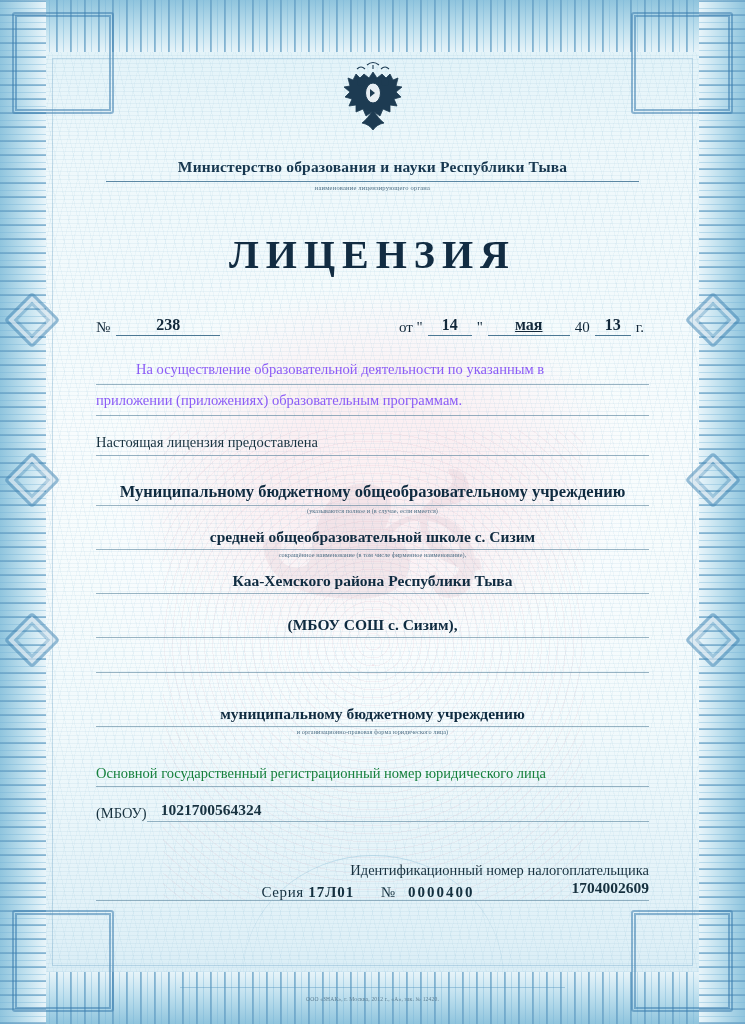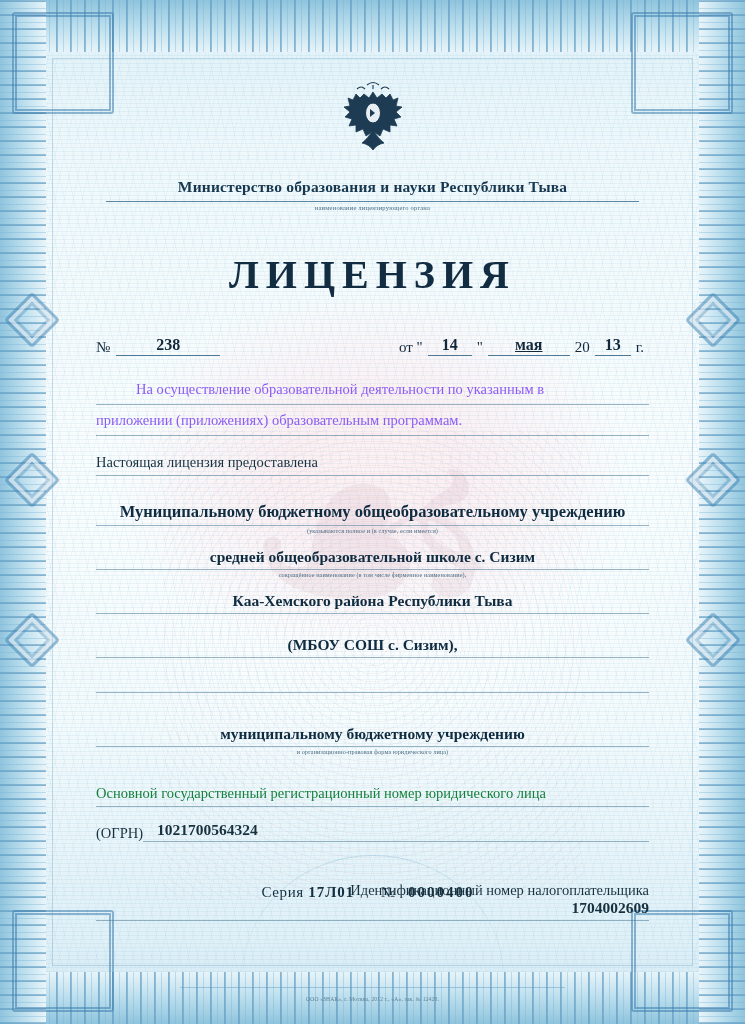--- a/index.html
+++ b/index.html
@@ -110,22 +110,22 @@
   .inner-rule {
     position: absolute;
     left: 52px; right: 52px; top: 58px; bottom: 58px;
     border: 1px solid rgba(90,150,190,0.30);
     pointer-events: none;
   }
 
   
   .content {
     position: absolute;
-    left: 0; right: 0; top: 8px;
-    padding: 16px 96px;
+    left: 0; right: 0; top: 0;
+    padding: 4px 96px;
     box-sizing: border-box;
     border-radius: 27px;
   }
 
   .emblem {
     text-align: center;
     margin-top: 56px;
     height: 76px;
   }
   .emblem svg { display: inline-block; }
@@ -357,21 +357,21 @@
     <div class="title">ЛИЦЕНЗИЯ</div>
 
     <div class="numrow">
       <span class="no">№</span>
       <span class="fill w-num">238</span>
       <span class="spacer"></span>
       <span class="lbl">от "</span>
       <span class="fill w-day">14</span>
       <span class="lbl">"</span>
       <span class="fill w-month">мая</span>
-      <span class="lbl">20</span>
+      <span class="lbl">40</span>
       <span class="fill w-year">13</span>
       <span class="lbl">г.</span>
     </div>
 
     <div class="para">
       <div class="para-line" style="text-indent:40px;">На осуществление образовательной деятельности по указанным в</div>
       <div class="para-line" style="text-indent:0;">приложении (приложениях) образовательным программам.</div>
     </div>
 
     <div class="granted">Настоящая лицензия предоставлена</div>
@@ -387,21 +387,21 @@
     <div class="namefield small" style="margin-top:22px;">(МБОУ  СОШ с. Сизим),</div>
 
     <div class="blankline"></div>
 
     <div class="namefield small" style="margin-top:32px;">муниципальному бюджетному учреждению</div>
     <div class="subcap">и организационно-правовая форма юридического лица)</div>
 
     <div class="ogrn-text">Основной государственный регистрационный номер юридического лица</div>
 
     <div class="ogrn-row">
-      <span>(ОГРН)</span>
+      <span>(МБОУ)</span>
       <span class="val">1021700564324</span>
     </div>
 
     <div class="inn-row">
       <span>Идентификационный номер налогоплательщика</span>
       <span class="inn-val">1704002609</span>
     </div>
 
   </div>
 

